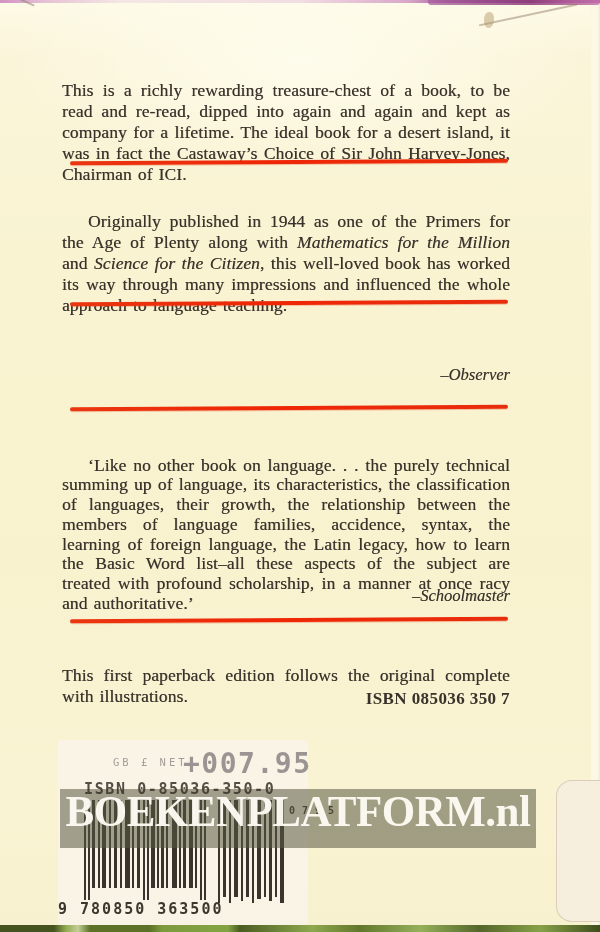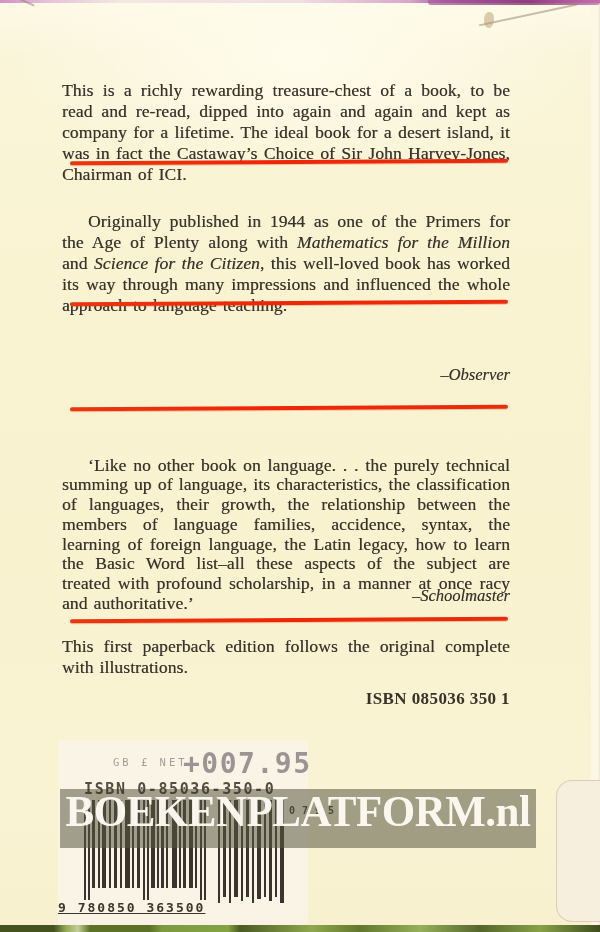--- a/index.html
+++ b/index.html
@@ -30,21 +30,21 @@
     box-shadow:0 1px 0 rgba(233,55,17,.25);
   }
   .isbn-right{
     position:absolute;left:62px;width:448px;top:689px;text-align:right;
     font-size:17px;font-weight:700;letter-spacing:.4px;
   }
   .ocr{font-family:"DejaVu Sans Mono",monospace;color:#3d362c;}
   .price-label{position:absolute;left:113px;top:756px;font-size:10.5px;letter-spacing:3px;color:#4a4337;}
   .price-value{position:absolute;left:183px;top:747px;font-size:28px;letter-spacing:1.5px;font-weight:700;color:#38322a;}
   .barcode-label{position:absolute;left:84px;top:780px;font-size:15px;letter-spacing:1.6px;z-index:6;font-weight:700;opacity:.88;}
-  .barcode-digits{position:absolute;left:58px;top:900px;font-size:13px;letter-spacing:2px;z-index:2;font-weight:700;text-decoration:underline;}
+  .barcode-digits{position:absolute;left:58px;top:900px;font-size:15px;letter-spacing:2px;z-index:2;font-weight:700;}
   .addon-digits{position:absolute;left:232px;top:805px;font-size:10px;letter-spacing:7px;z-index:2;font-weight:700;margin-left:44px;}
   .label-panel{
     position:absolute;left:58px;top:740px;width:250px;height:185px;
     background:rgba(252,246,251,.5);border-radius:3px;z-index:1;
   }
   .barcode-svg{position:absolute;left:62px;top:800px;z-index:2;}
   .watermark-band{
     position:absolute;left:60px;top:789px;width:476px;height:59px;
     background:rgba(88,88,66,.55);z-index:4;
     display:flex;align-items:flex-start;justify-content:center;
@@ -117,23 +117,23 @@
 
   <div class="attr" style="top:365px;">–Observer</div>
 
   <div class="rule" style="top:406px;"></div>
 
   <p class="txt indent" style="top:438px;line-height:19.8px;">‘Like no other book on language. . . the purely technical summing up of language, its characteristics, the classification of languages, their growth, the relationship between the members of language families, accidence, syntax, the learning of foreign language, the Latin legacy, how to learn the Basic Word list–all these aspects of the subject are treated with profound scholarship, in a manner at once racy and authoritative.’</p>
   <div class="attr" style="top:586px;">–Schoolmaster</div>
 
   <div class="rule" style="top:618px;"></div>
 
-  <p class="txt" style="top:618px;font-family:Liberation Serif, serif;">This first paperback edition follows the original complete with illustrations.</p>
+  <p class="txt" style="top:647px;font-family:Liberation Serif, serif;">This first paperback edition follows the original complete with illustrations.</p>
 
-  <div class="isbn-right">ISBN 085036 350 1</div>
+  <div class="isbn-right">ISBN 085036 350 7</div>
 
   <div class="label-panel"></div>
 
   <div class="price-label ocr">GB £ NET</div>
   <div class="price-value ocr">+007.95</div>
 
   <div class="barcode-label ocr">ISBN 0-85036-350-0</div>
 
   <svg class="barcode-svg" width="230" height="108" viewBox="0 0 230 108">
     <g fill="#2b2721" opacity="0.93">

